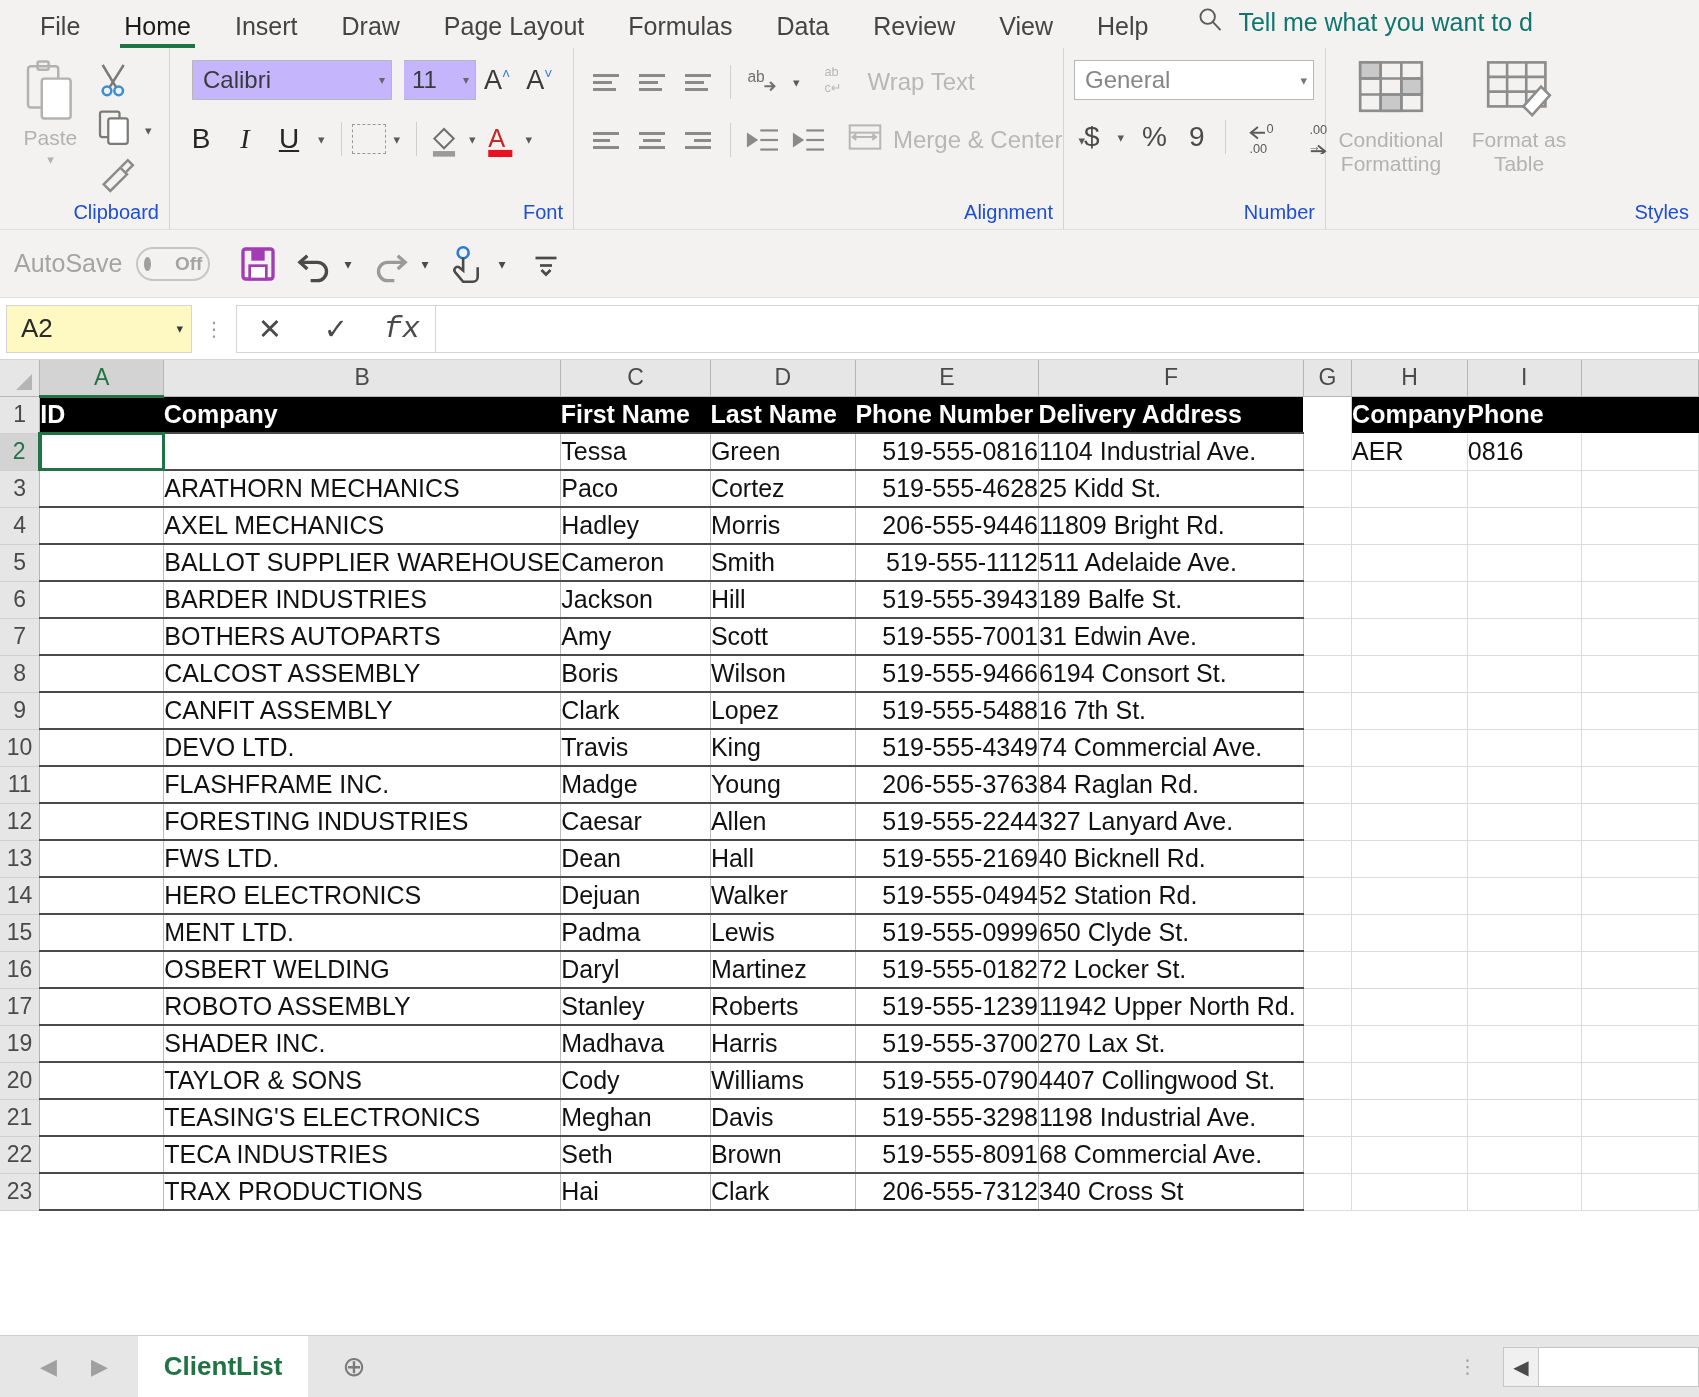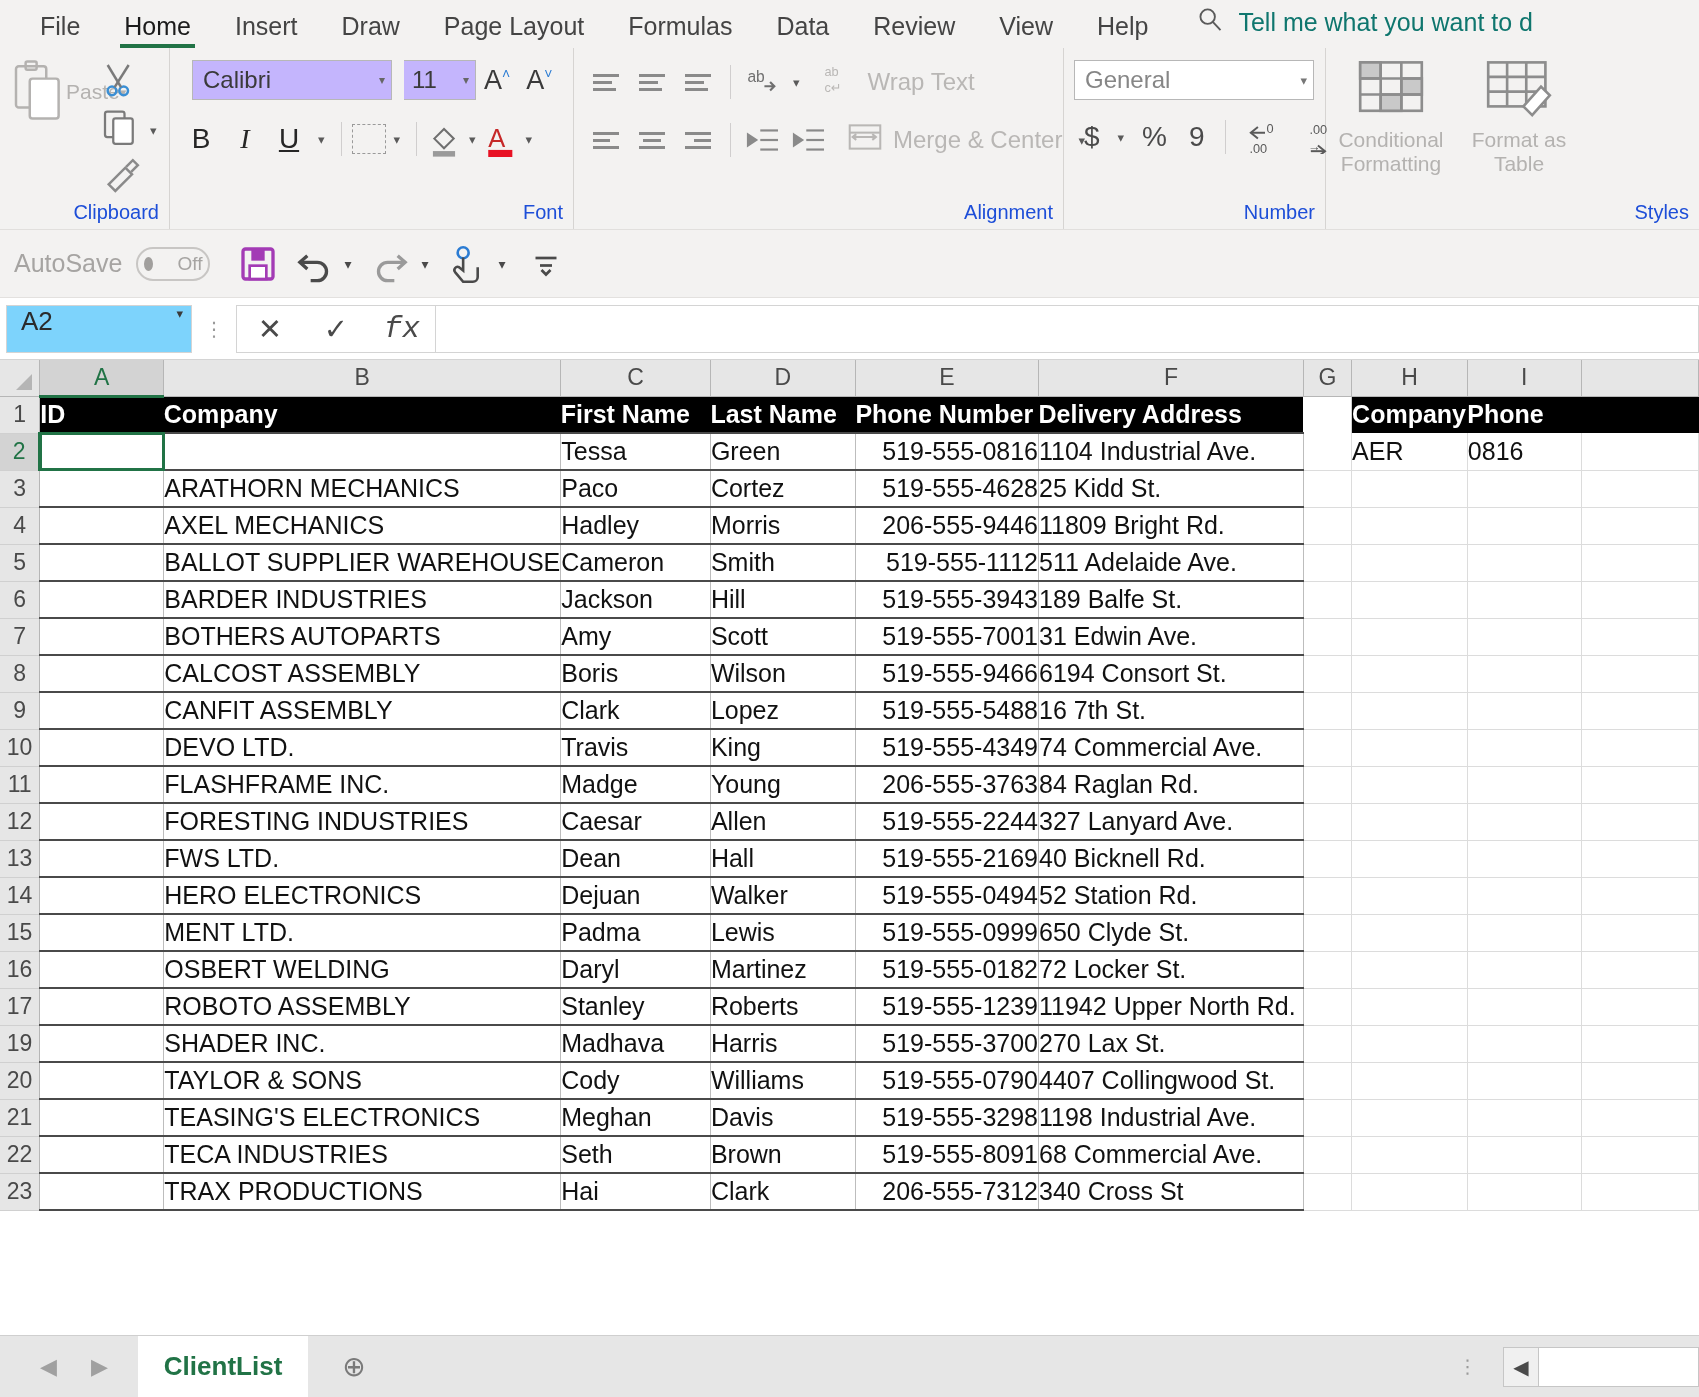--- a/index.html
+++ b/index.html
@@ -65,21 +65,21 @@
     text-align: right;
     font-size: 20px;
     color: #1d4ed8;
     padding-bottom: 5px;
     position: relative;
   }
 
   
   .clipboard { width: 170px; }
   .paste-col {
-    width: 86px; display: flex; flex-direction: row;
+    width: 86px; display: flex; flex-direction: column;
     align-items: center; padding-top: 4px; justify-content: space-between;
   }
   .paste-icon { width: 56px; height: 66px; position: relative; }
   .paste-label { font-size: 21px; color: #b4b2b0; margin-top: 2px; }
   .paste-caret { font-size: 13px; color: #b4b2b0; margin-top: 2px; }
   .clip-col2 {
     width: 72px; display: flex; flex-direction: column;
     align-items: flex-start; gap: 4px; padding-top: 6px; padding-left: 6px;
   }
 
@@ -152,38 +152,38 @@
   .qat {
     height: 68px; background: #f3f2f1;
     display: flex; align-items: center; gap: 4px;
     padding-left: 14px;
     border-bottom: 1px solid #e3e1df;
   }
   .autosave-label { font-size: 25px; color: #a6a4a2; margin-right: 10px; }
   .toggle {
     width: 74px; height: 34px; border-radius: 17px;
     border: 2px solid #c8c6c4; display:flex; align-items:center;
-    padding: 0 6px; gap: 24px; margin-right: 18px;
+    padding: 0 6px; gap: 24px; margin-right: 18px; font-weight: bold;
   }
   .toggle .knob { width: 14px; height: 14px; border-radius: 50%; background: #a19f9d; }
   .toggle .offtxt { font-size: 19px; color: #a6a4a2; }
   .qbtn { width: 52px; height: 46px; display:flex; align-items:center; justify-content:center; }
   .qcaret { font-size: 14px; color: #4a4a4a; padding-right: 10px; }
 
   
   .formula-bar {
     height: 62px; background: #ffffff;
     display: flex; align-items: center;
     border-bottom: 1px solid #d4d4d4;
     padding: 0 0 0 6px;
   }
   .namebox {
-    width: 186px; height: 48px; background: #7dd3fc;
+    width: 186px; height: 48px; background: #fef9c3;
     border: 1px solid #d4d4d4;
-    display:flex; padding: 0 8px 0 14px;
+    display:flex; align-items:center; padding: 0 8px 0 14px;
     font-size: 26px; color: #2b2b2b;
   }
   .namebox .caret { margin-left:auto; font-size: 13px; color:#3a3a3a; }
   .fb-dots { width: 44px; text-align:center; color:#9a9a9a; font-size: 20px; letter-spacing: 0; }
   .fb-btns {
     display:flex; align-items:center; gap: 0;
     height: 48px; border: 1px solid #d4d4d4; background:#fff;
   }
   .fb-btn { width: 66px; height: 46px; display:flex; align-items:center; justify-content:center;
             font-size: 29px; color: #4a4a4a; }

